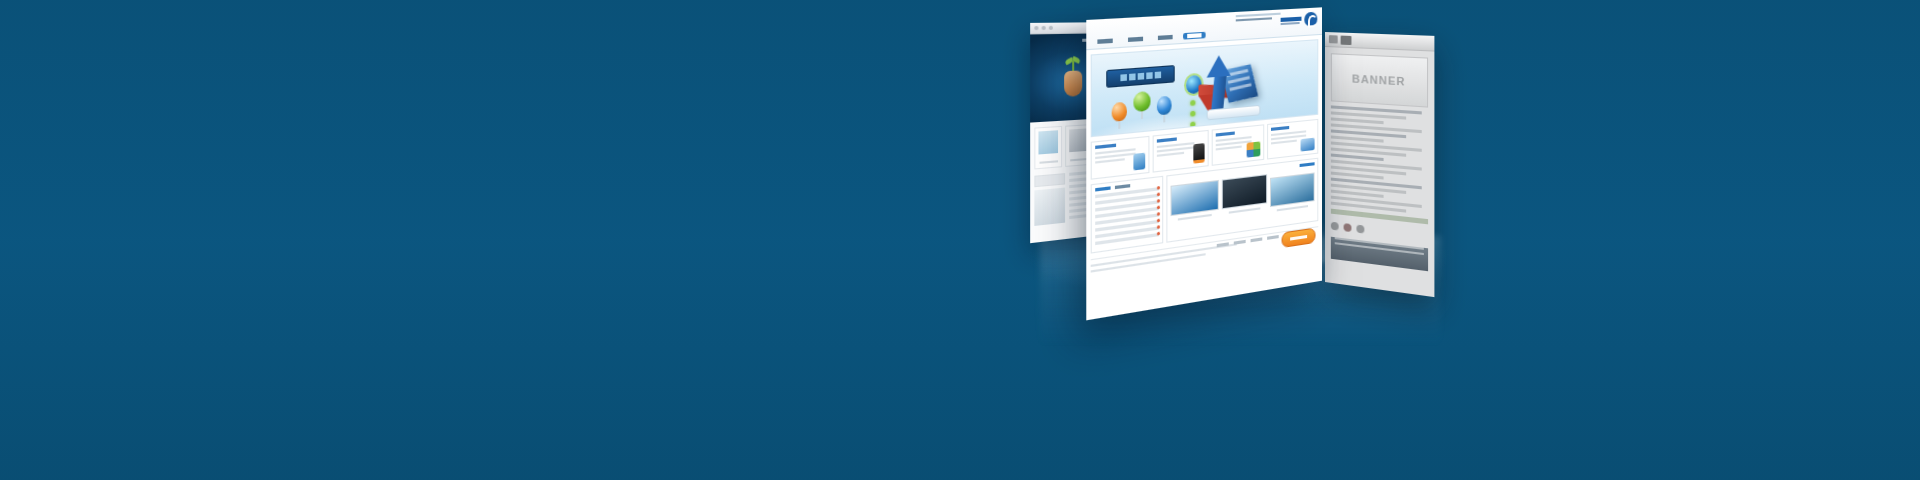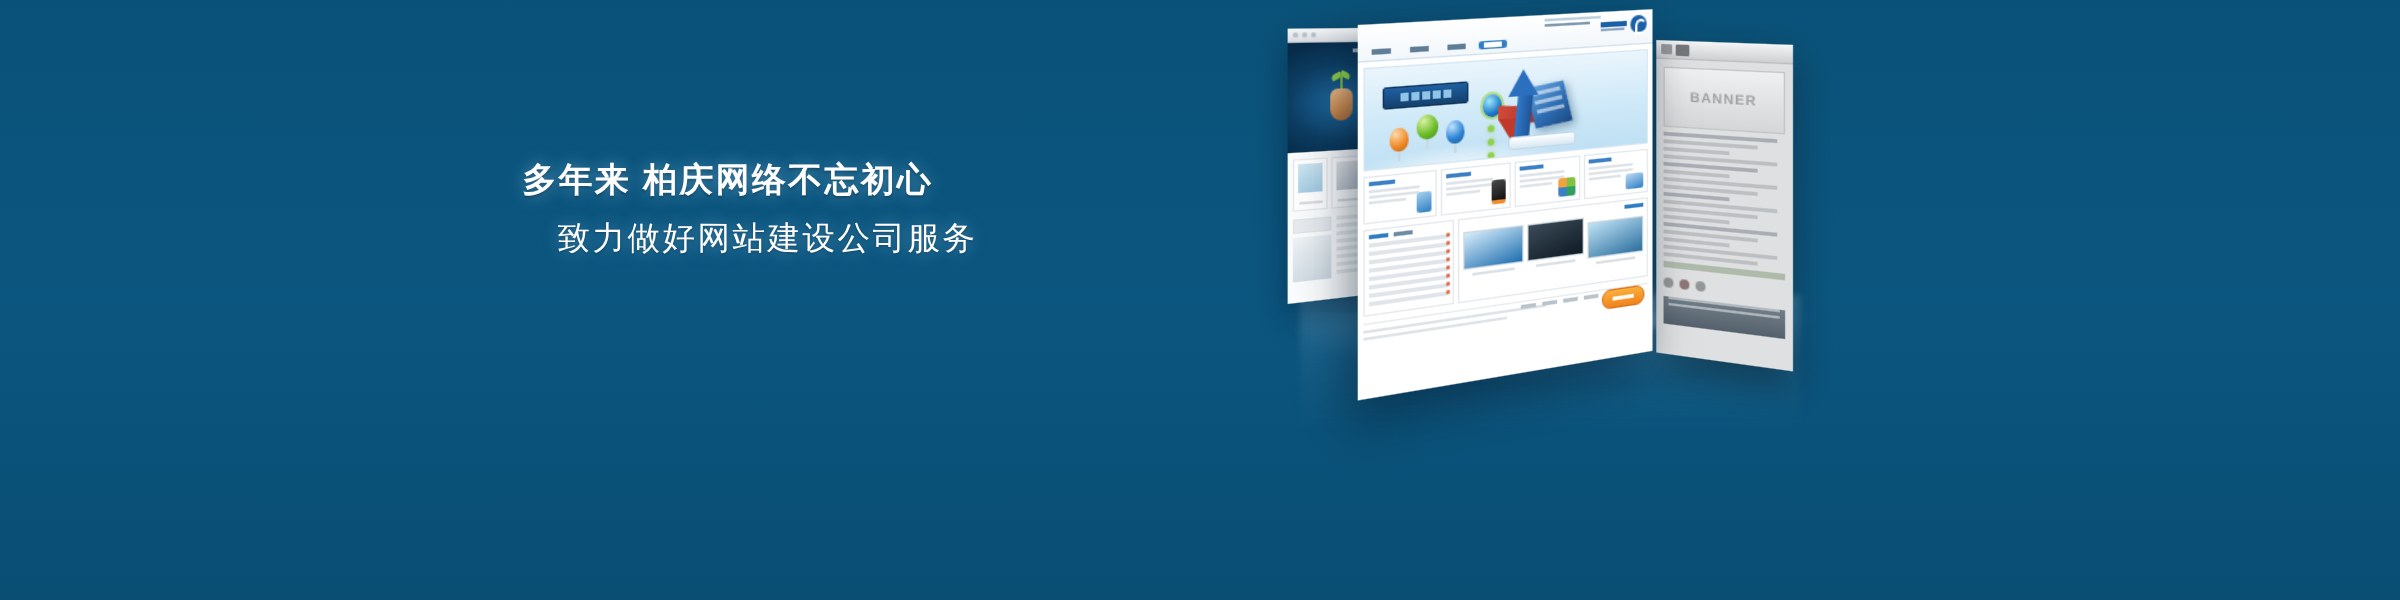--- a/index.html
+++ b/index.html
@@ -247,24 +247,20 @@
 </head>
 <body style="background: rgb(10, 83, 124);">
 
 <div class="stage">
 
   <div class="bg2"></div>
   <div class="bg"></div>
   <div class="floor"></div>
   <div class="floor2"></div>
 
-  <div class="headline">
-    <div class="hl1">多年来 柏庆网络不忘初心</div>
-    <div class="hl2">致力做好网站建设公司服务</div>
-  </div>
 
   <div class="windows">
 
     <div class="win win-left">
       <div class="wl-bar">
           <i></i>
           <i></i>
           <i></i>
         </div>
       <div class="wl-hero">

